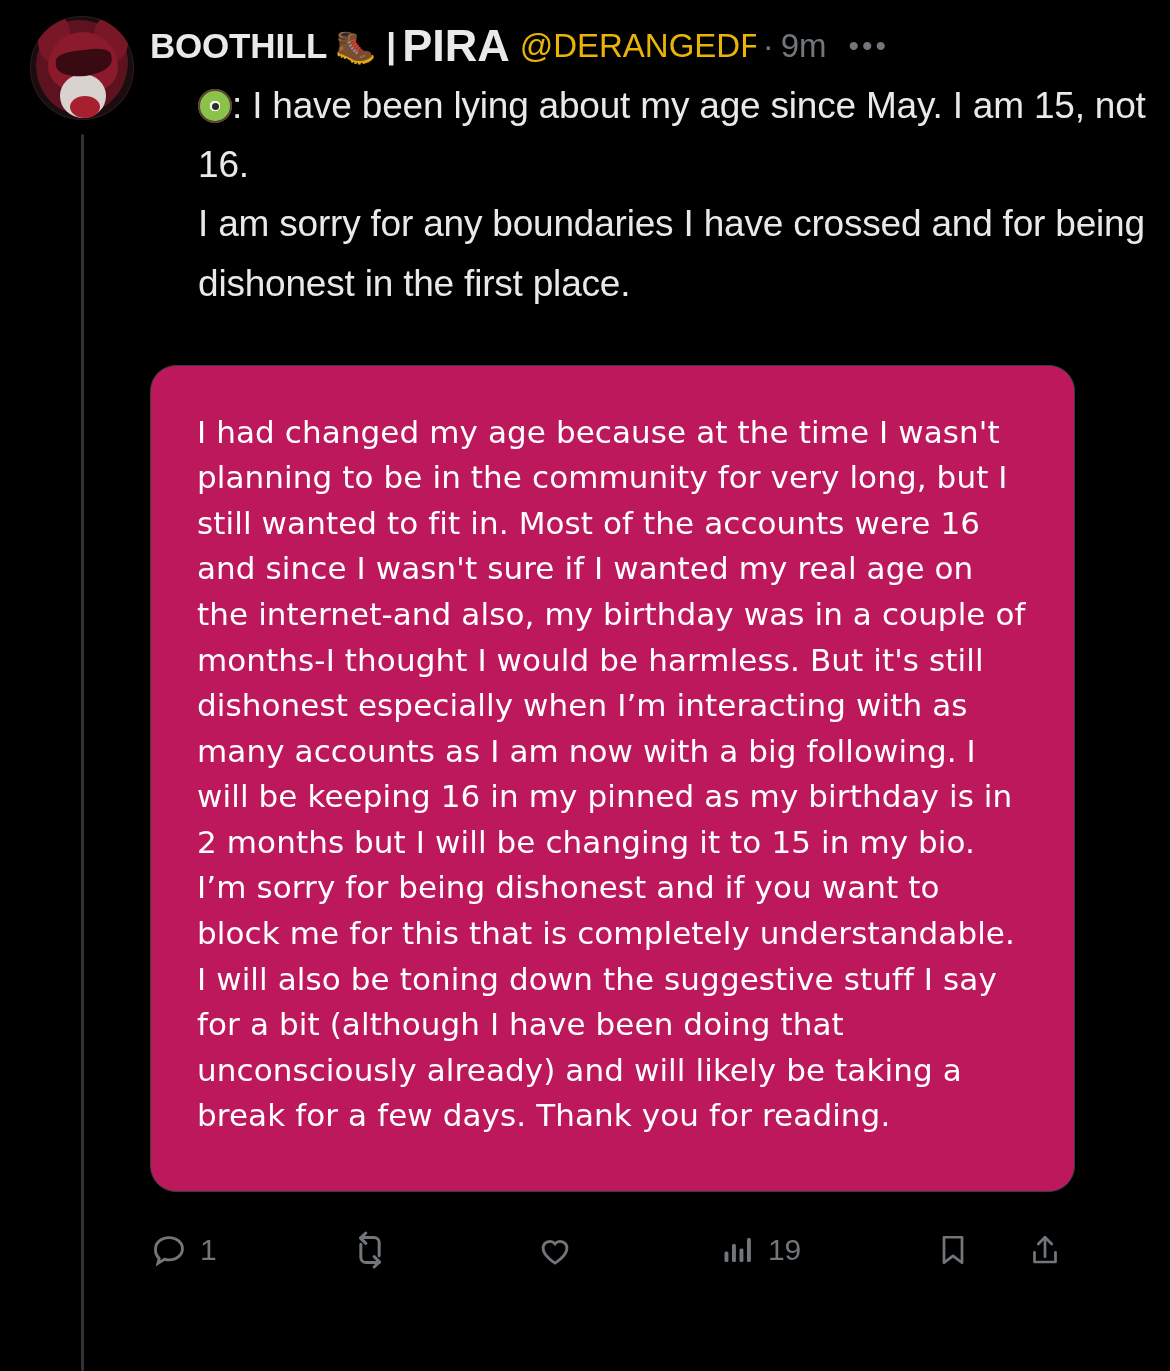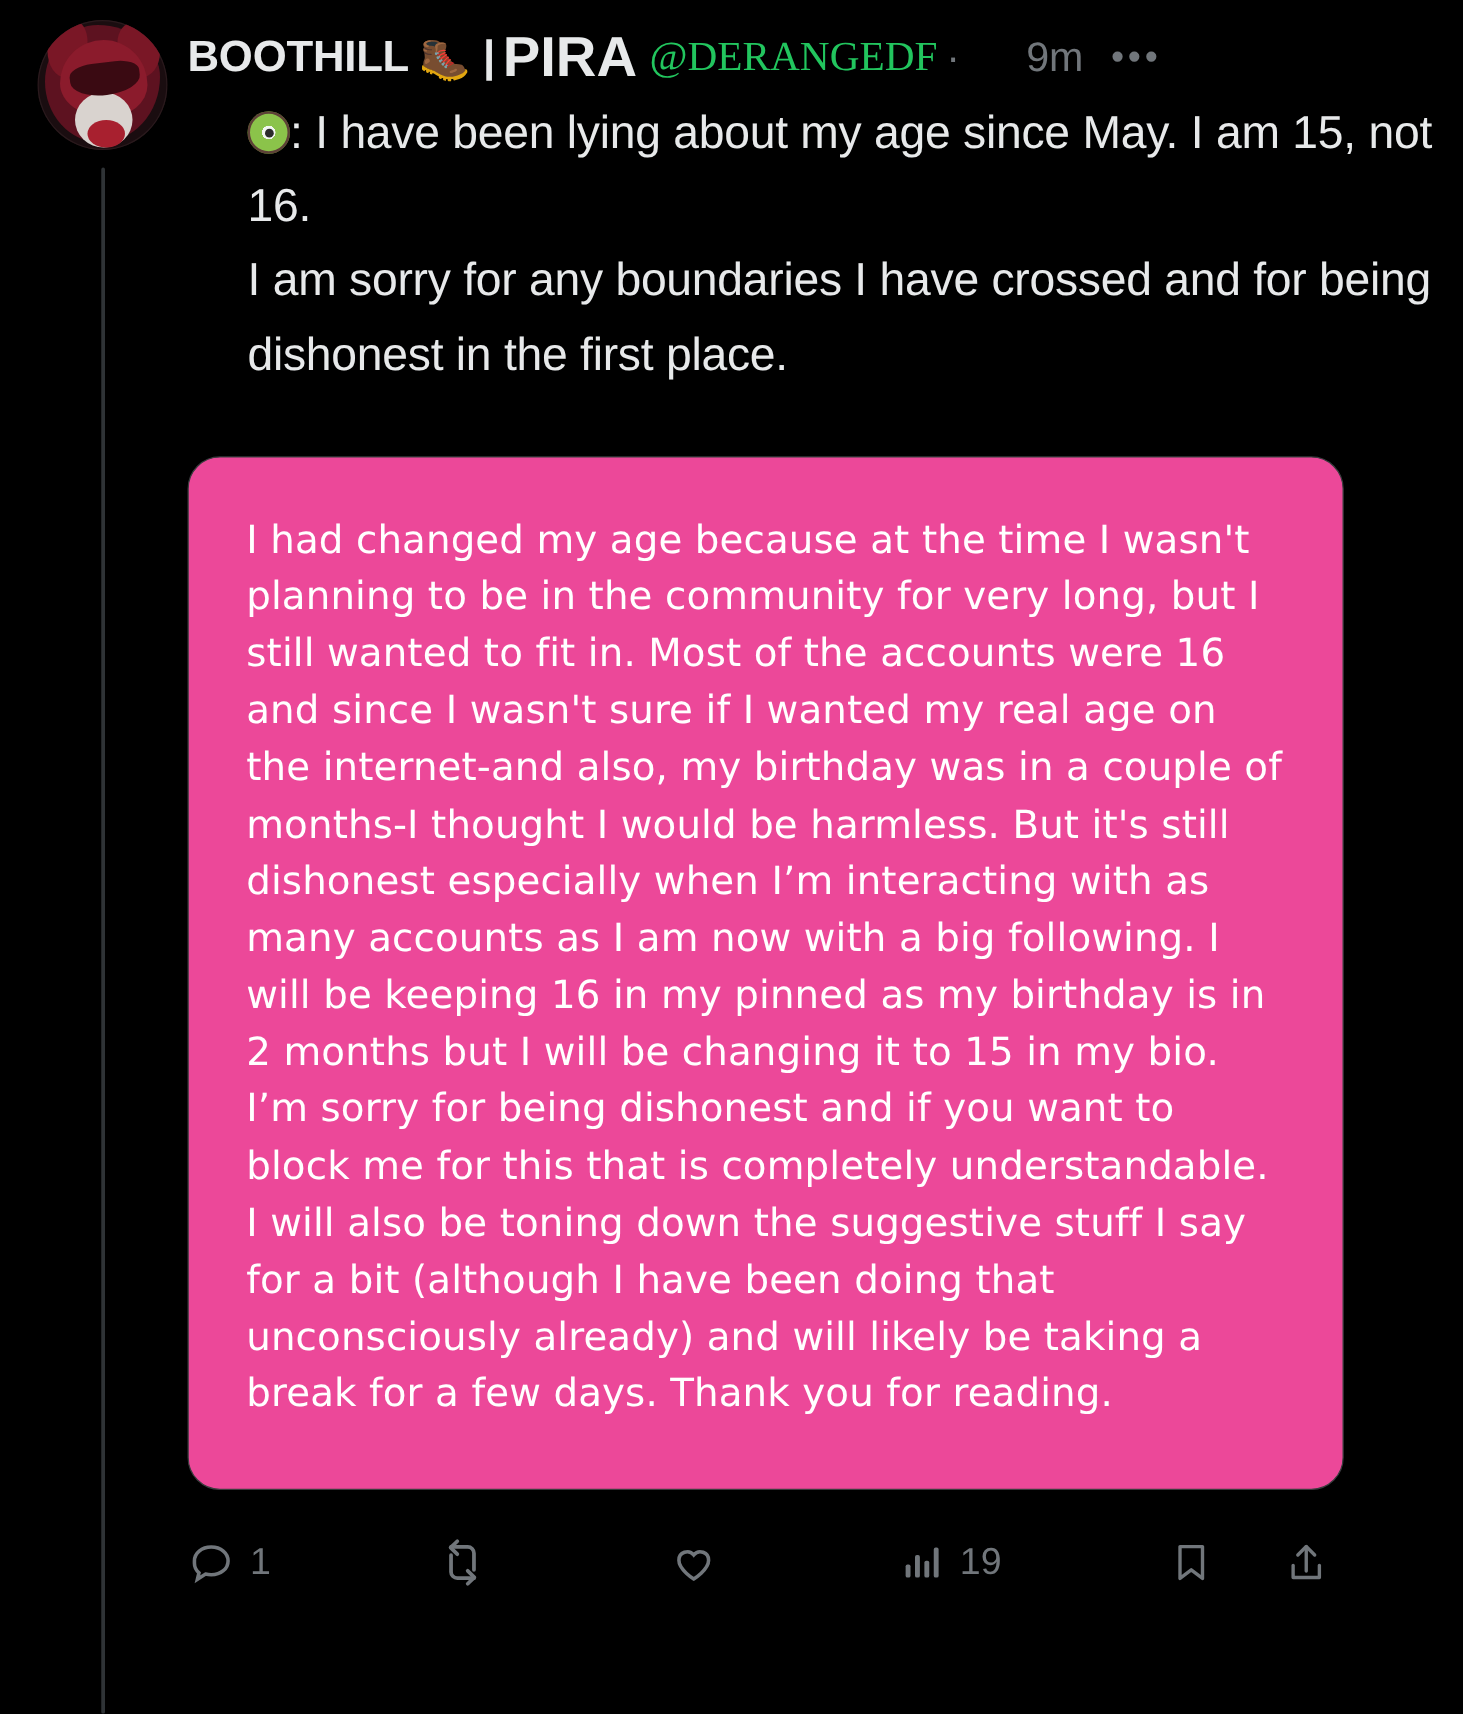--- a/index.html
+++ b/index.html
@@ -97,37 +97,35 @@
     font-size: 45px;
     font-weight: bold;
     color: #e7e9ea;
     max-width: 165px;
     overflow: hidden;
     display: inline-block;
     vertical-align: bottom;
   }
   .handle {
     font-size: 33px;
-    color: #22c55e;
+    color: #eab308;
     margin-left: 10px;
     max-width: 236px;
     overflow: hidden;
     display: inline-block;
     vertical-align: bottom;
-    font-family: Liberation Serif, serif;
   }
   .dot-sep {
     font-size: 33px;
     color: #71767b;
     margin: 0 7px;
   }
   .time {
     font-size: 33px;
     color: #71767b;
-    margin-left: 46px;
   }
   .more-icon {
     margin-left: 22px;
     color: #71767b;
     font-size: 30px;
     letter-spacing: 3px;
     line-height: 1;
     cursor: pointer;
   }
 
@@ -157,21 +155,21 @@
     margin: -3.5px 0 0 -3.5px;
     border-radius: 50%;
     background: #2b2b2b;
   }
 
   
   .card {
     margin: 52px 0 0 0;
     border: 1px solid #3a3c3e;
     border-radius: 26px;
-    background: #ec4899;
+    background: #be185d;
     padding: 44px 46px 52px 46px;
     box-sizing: border-box;
     max-width: 925px;
   }
   .card p {
     margin: 0;
     font-size: 31px;
     line-height: 1.47;
     color: #ffffff;
     letter-spacing: 0.1px;

